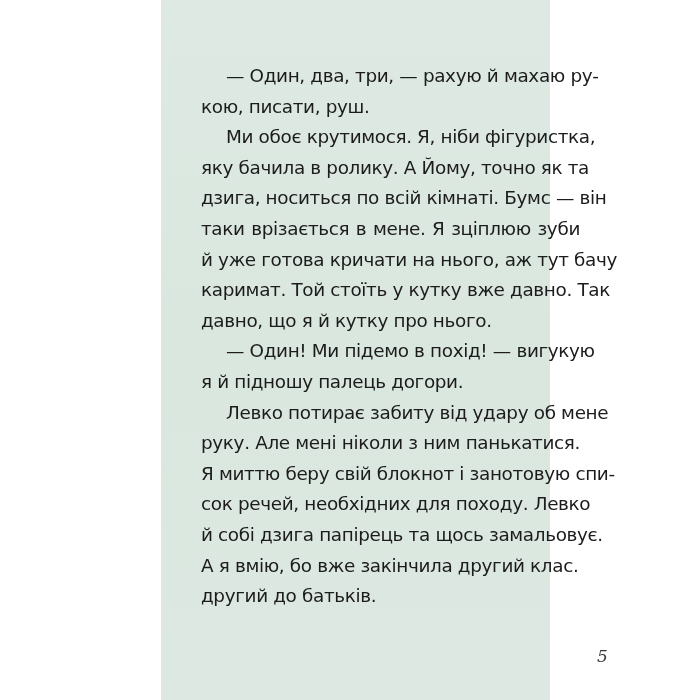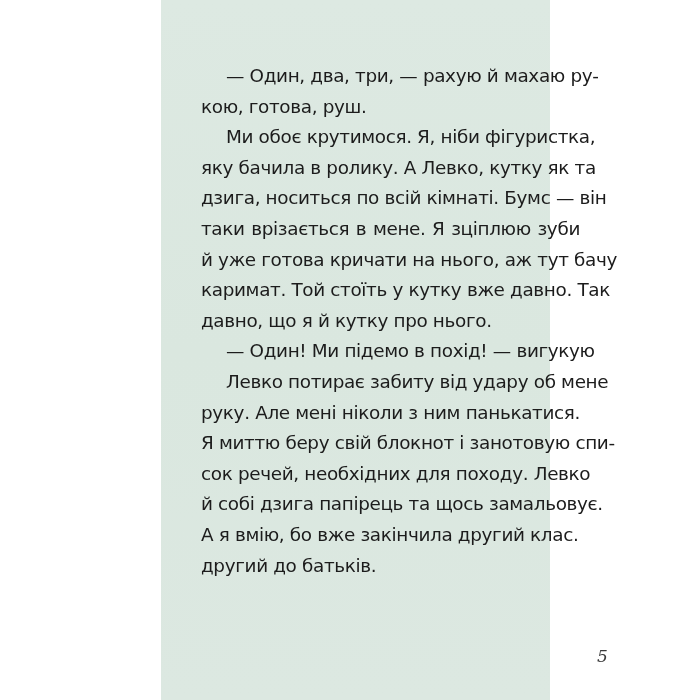--- a/index.html
+++ b/index.html
@@ -25,29 +25,30 @@
     font-family: "DejaVu Serif", serif; font-style: italic;
     font-size: 17px; color: #3a3a3a;
   }
 </style>
 </head>
 <body>
 
 <div class="page">
   <div class="text">
     <span class="line indent">— Один, два, три, — рахую й махаю ру-</span>
-    <span class="line last">кою, готова, руш.</span>
+    <span class="line last">кою, писати, руш.</span>
     <span class="line indent">Ми обоє крутимося. Я, ніби фігуристка,</span>
-    <span class="line">яку бачила в ролику. А Левко, кутку як та</span>
+    <span class="line">яку бачила в ролику. А Йому, точно як та</span>
     <span class="line">дзига, носиться по всій кімнаті. Бумс — він</span>
     <span class="line">таки врізається в мене. Я зціплюю зуби</span>
     <span class="line">й уже готова кричати на нього, аж тут бачу</span>
     <span class="line">каримат. Той стоїть у кутку вже давно. Так</span>
     <span class="line last">давно, що я й кутку про нього.</span>
     <span class="line indent">— Один! Ми підемо в похід! — вигукую</span>
+    <span class="line last">я й підношу палець догори.</span>
     <span class="line indent">Левко потирає забиту від удару об мене</span>
     <span class="line">руку. Але мені ніколи з ним панькатися.</span>
     <span class="line">Я миттю беру свій блокнот і занотовую спи-</span>
     <span class="line">сок речей, необхідних для походу. Левко</span>
     <span class="line">й собі дзига папірець та щось замальовує.</span>
     <span class="line last">А я вмію, бо вже закінчила другий клас.</span>
     <span class="line last">другий до батьків.</span>
   </div>
   <div class="page-number">5</div>
 </div>

